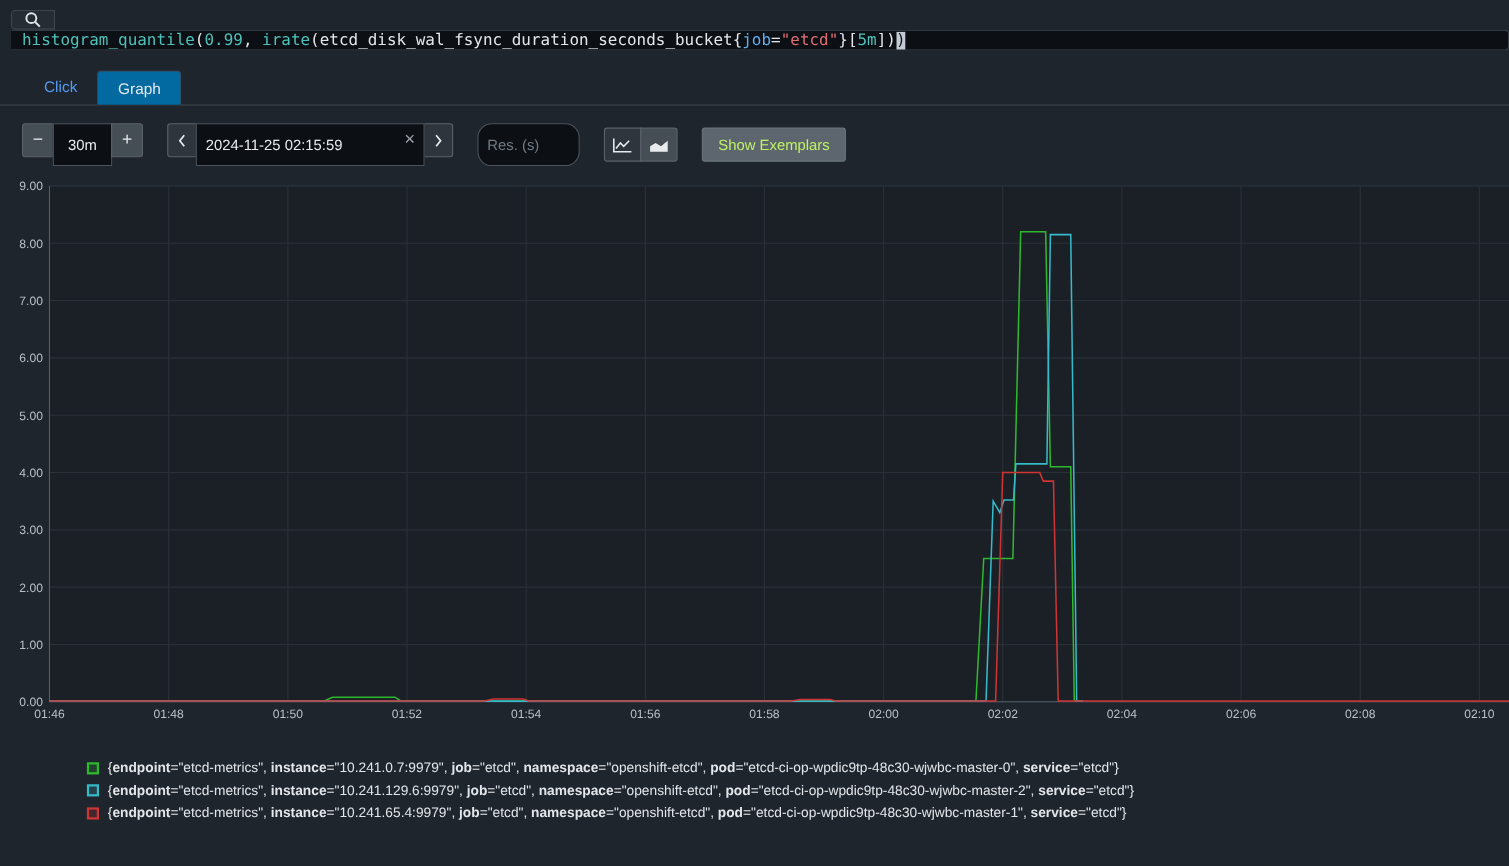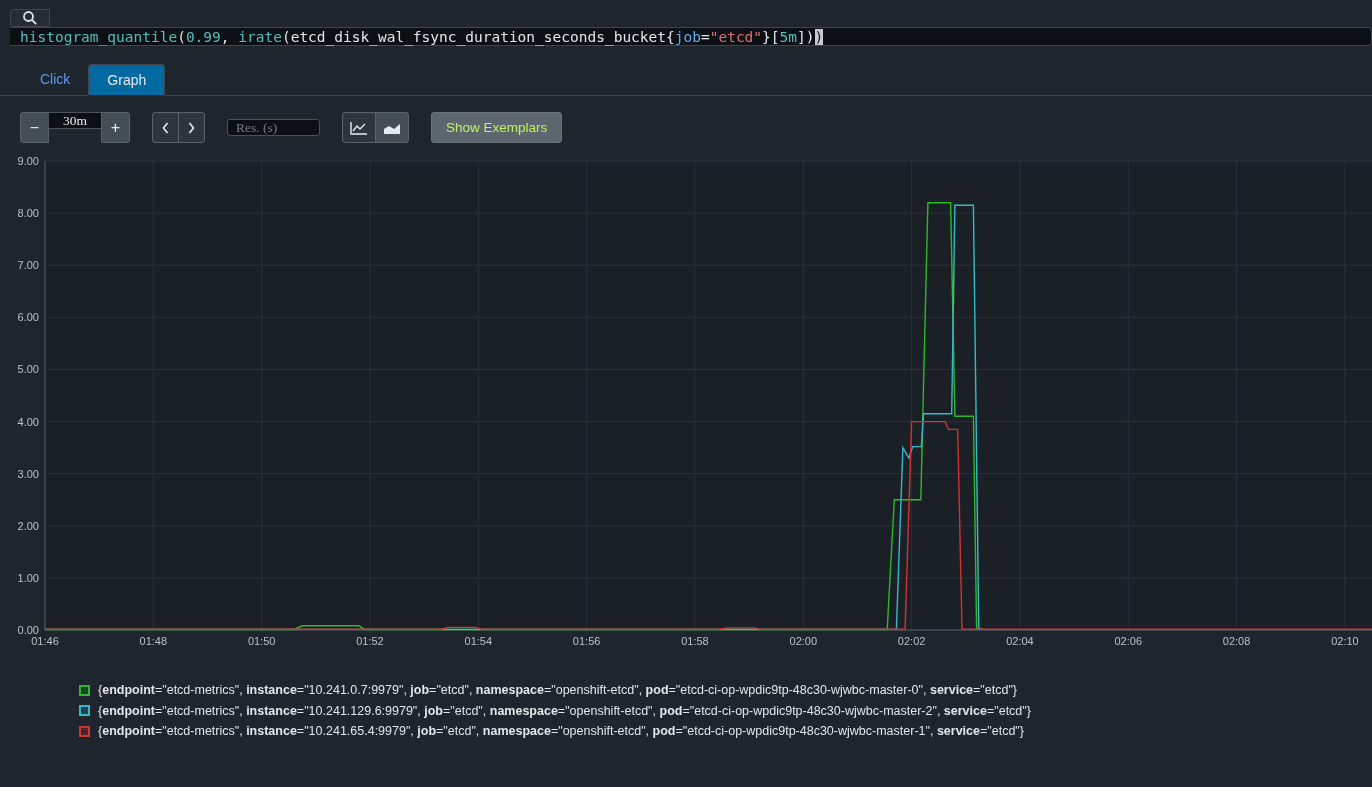--- a/index.html
+++ b/index.html
@@ -25,28 +25,28 @@
   .igroup{display:flex;}
   .igroup > * + *{margin-left:-1px;}
   .igroup > *:first-child{border-radius:3px 0 0 3px;}
   .igroup > *:last-child{border-radius:0 3px 3px 0;}
   .btn{height:31px;background:#454d55;border:1px solid #5a626a;color:#e8ebee;
     display:flex;align-items:center;justify-content:center;cursor:pointer;font-size:16px;}
   .btn.dark{background:#2f353c;}
   .minusplus{width:29px;}
   .chev{width:27px;}
   .btn.icon{width:34px;}
-  input.text{height:17px;background:#0c0f13;border:1px solid #4a525a;color:#e8ebee;
-    font-size:13.5px;padding:0 8px;font-family:Liberation Serif, serif;outline:none;}
+  input.text{height:39px;background:#0c0f13;border:1px solid #4a525a;color:#e8ebee;
+    font-size:13.5px;padding:0 8px;font-family:Liberation Sans, sans-serif;outline:none;}
   input::placeholder{color:#737c85;}
   .range-input{width:54px;text-align:center;}
   .datetime-wrap{position:relative;display:flex;}
   .datetime-input{width:208px;padding-right:26px;}
   .clear-x{position:absolute;right:8px;top:8px;color:#9aa2aa;font-size:13px;line-height:1;cursor:pointer;}
-  .res-input{width:93px;border-radius:3px;}
+  .res-input{width:93px;border-radius:13px;}
   .exemplars-btn{height:31px;padding:0 14px;background:#5d666f;border:1px solid #6b747d;
     color:#bef264;font-size:13.5px;border-radius:3px;cursor:pointer;}
   
   .graph-area{margin-top:11px;}
   #chart-svg{display:block;}
   .tick-label{fill:#b9c0c7;font-size:11px;font-family:"Liberation Sans",sans-serif;}
   .legend{margin:26px 0 0 79px;}
   .legend-row{display:flex;align-items:center;height:20.5px;font-size:12.5px;color:#e2e6ea;cursor:pointer;}
   .swatch{width:11px;height:11px;border:2px solid;margin-right:8px;flex:none;}
   .legend-text b{font-weight:bold;}
@@ -75,20 +75,24 @@
     <button class="btn minusplus">−</button>
     <input class="text range-input" value="30m" style="">
     <button class="btn minusplus">+</button>
   </div>
   <div class="igroup">
     <button class="btn dark chev">
       <svg width="9" height="14" viewBox="0 0 9 14">
         <path d="M6.5 2 L2.5 7 L6.5 12" stroke="#e8ebee" stroke-width="1.6" fill="none"></path>
       </svg>
     </button>
+    <div class="datetime-wrap">
+      <input class="text datetime-input" value="2024-11-25 02:15:59" style="">
+      <span class="clear-x">✕</span>
+    </div>
     <button class="btn dark chev">
       <svg width="9" height="14" viewBox="0 0 9 14">
         <path d="M2.5 2 L6.5 7 L2.5 12" stroke="#e8ebee" stroke-width="1.6" fill="none"></path>
       </svg>
     </button>
   </div>
   <input class="text res-input" placeholder="Res. (s)" style="">
   <div class="igroup">
     <button class="btn dark icon">
       <svg width="18" height="14" viewBox="0 0 18 14">

